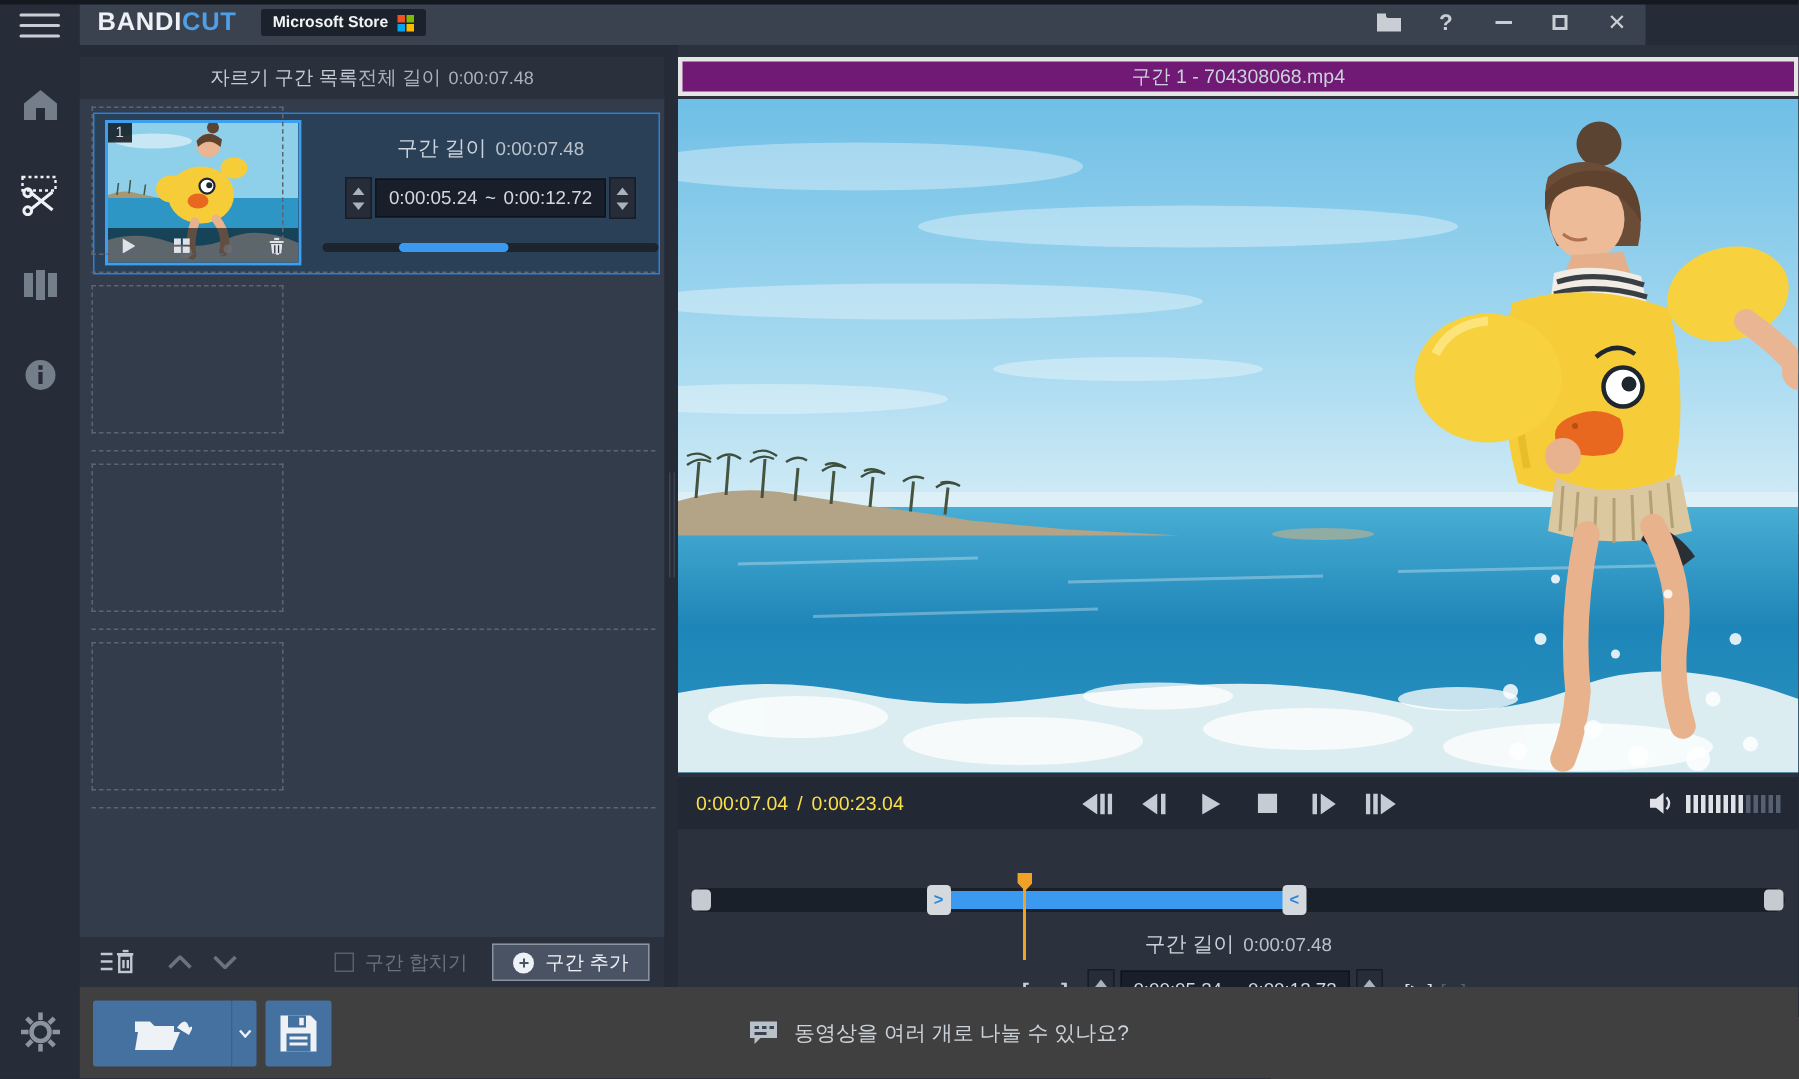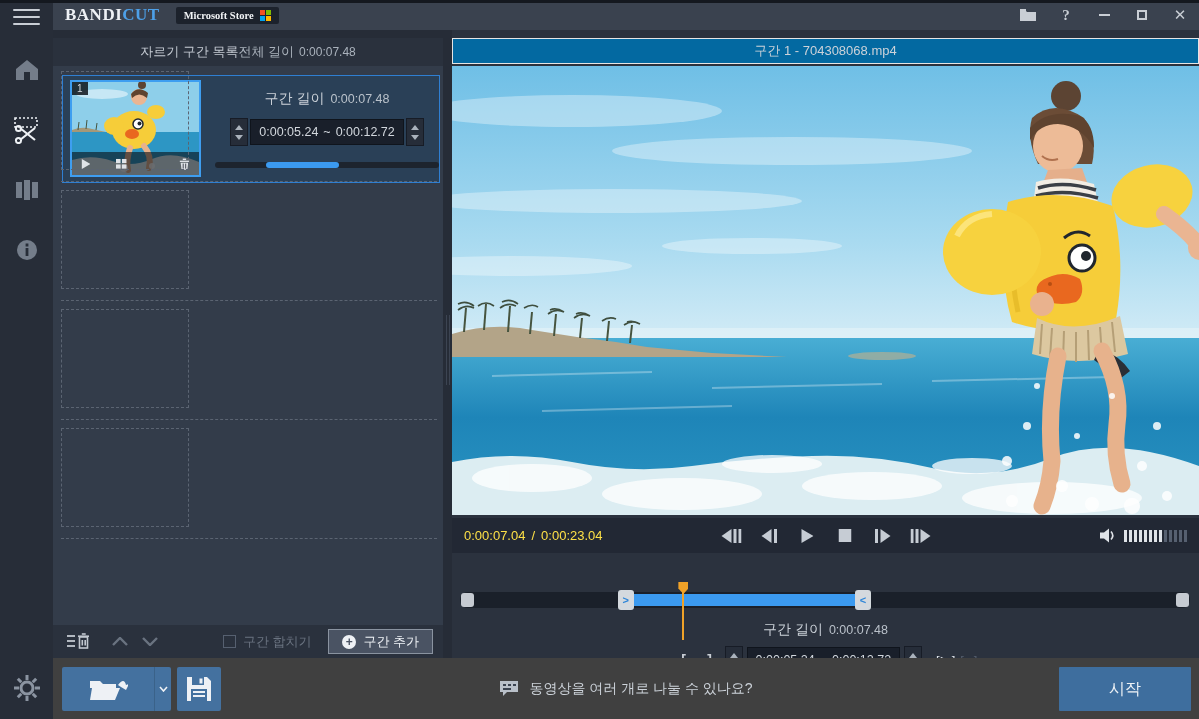--- a/index.html
+++ b/index.html
@@ -7,21 +7,21 @@
   #app { position:relative; width:1199px; height:719px; background:#262c37; color:#ccd2d9; }
   .top-edge { position:absolute; left:0; top:0; width:100%; height:3px; background:#14181f; z-index:60; }
 
   
   .sidebar { position:absolute; left:0; top:0; width:53px; height:719px; background:#272d38; z-index:50; }
   .hamburger { position:absolute; left:13px; top:9px; width:27px; height:16px; cursor:pointer; }
   .hamburger span { display:block; width:27px; height:2px; background:#c9ced5; margin-bottom:5px; border-radius:1px; }
   .side-icon { position:absolute; left:0; width:53px; height:40px; display:flex; align-items:center; justify-content:center; }
 
   
-  .titlebar { position:absolute; left:53px; top:0; width:1146px; height:30px; background:#3a424f; display:flex; align-items:center; z-index:40;font-family:Liberation Serif, serif; }
+  .titlebar { position:absolute; left:53px; top:0; width:1044px; height:30px; background:#3a424f; display:flex; align-items:center; z-index:40; }
   .logo { margin-left:12px; font-size:17px; font-weight:bold; letter-spacing:.5px; }
   .logo .p1 { color:#eef1f5; } .logo .p2 { color:#4da0e8; }
   .store-badge { margin-left:16px; display:flex; align-items:center; gap:6px; background:#1c222c; padding:3px 8px; border-radius:2px; }
   .store-badge .txt { color:#f2f4f6; font-size:10.5px; font-weight:bold; }
   .ms-logo { width:11px; height:11px; display:grid; grid-template-columns:5px 5px; grid-template-rows:5px 5px; gap:1px; }
   .ms-logo i { display:block; }
   .win-ctrls { margin-left:auto; display:flex; align-items:center; gap:0; }
   .win-btn { width:38px; height:30px; display:flex; align-items:center; justify-content:center; color:#c9ced5; font-size:13px; cursor:pointer; }
   .min-glyph { width:11px; height:2px; background:#c9ced5; }
   .max-glyph { width:10px; height:10px; border:2px solid #c9ced5; }
@@ -63,21 +63,21 @@
   .merge-label { font-size:13px; color:#6a7380; }
   .add-btn { margin-left:auto; height:25px; background:#4a5363; border:1px solid #8a93a0; color:#eef1f5; font-size:13px; display:flex; align-items:center; gap:7px; padding:0 13px; cursor:pointer; }
   .plus-ic { width:14px; height:14px; border-radius:50%; background:#eef1f5; color:#4a5363; font-weight:bold; font-size:12px; line-height:14px; text-align:center; }
 
   
   .splitter { position:absolute; left:443px; top:30px; width:9px; height:628px; background:#262c37; cursor:col-resize; }
   .splitter .grip { position:absolute; left:3px; top:285px; width:1px; height:70px; background:#3c4452; box-shadow:3px 0 0 #3c4452; }
 
   
   .right-panel { position:absolute; left:452px; top:30px; width:747px; height:628px; background:#2b323e; }
-  .vp-title { position:absolute; top:8px; left:0; width:100%; height:26px; background:#0369a1; border:1px solid #e5e5e5; display:flex; align-items:center; justify-content:center; font-size:13px; color:#ccd2d9; }
+  .vp-title { position:absolute; top:8px; left:0; width:100%; height:26px; background:#701a75; border:3px solid #e5e5e5; display:flex; align-items:center; justify-content:center; font-size:13px; color:#ccd2d9; }
   .video { position:absolute; top:36px; left:0; width:747px; height:449px; background:#6fbfe6; overflow:hidden; }
   .transport { position:absolute; top:488px; left:0; width:100%; height:35px; background:#222834; display:flex; align-items:center; padding:0 12px; }
   .tp-time { font-size:13px; color:#fde047; display:flex; gap:6px; }
   .tp-buttons { position:absolute; left:50%; transform:translateX(-50%); display:flex; gap:9px; }
   .tbtn { width:29px; height:26px; background:transparent; border:none; display:flex; align-items:center; justify-content:center; cursor:pointer; }
   .tp-volume { margin-left:auto; display:flex; align-items:center; gap:7px; }
   .vol-bars { display:flex; align-items:center; gap:2px; }
   .vol-bars i { width:3px; height:12px; display:block; }
   .vol-on { background:#dfe3e8; } .vol-off { background:#566070; }
 
@@ -608,15 +608,14 @@
         <path d="M1,1 h18 v11 h-11 l-4,4 v-4 h-3 Z" fill="#b9c0c9"></path>
         <g fill="#3a424f">
             <rect x="4" y="4" width="3" height="2"></rect>
             <rect x="9" y="4" width="3" height="2"></rect>
             <rect x="14" y="4" width="3" height="2"></rect>
             <rect x="4" y="8" width="8" height="2"></rect>
           </g>
       </svg>
       <span class="tip-text">동영상을 여러 개로 나눌 수 있나요?</span>
     </div>
-    <button class="start-btn">시작</button>
   </div>
 </div>
 
 </body></html>

